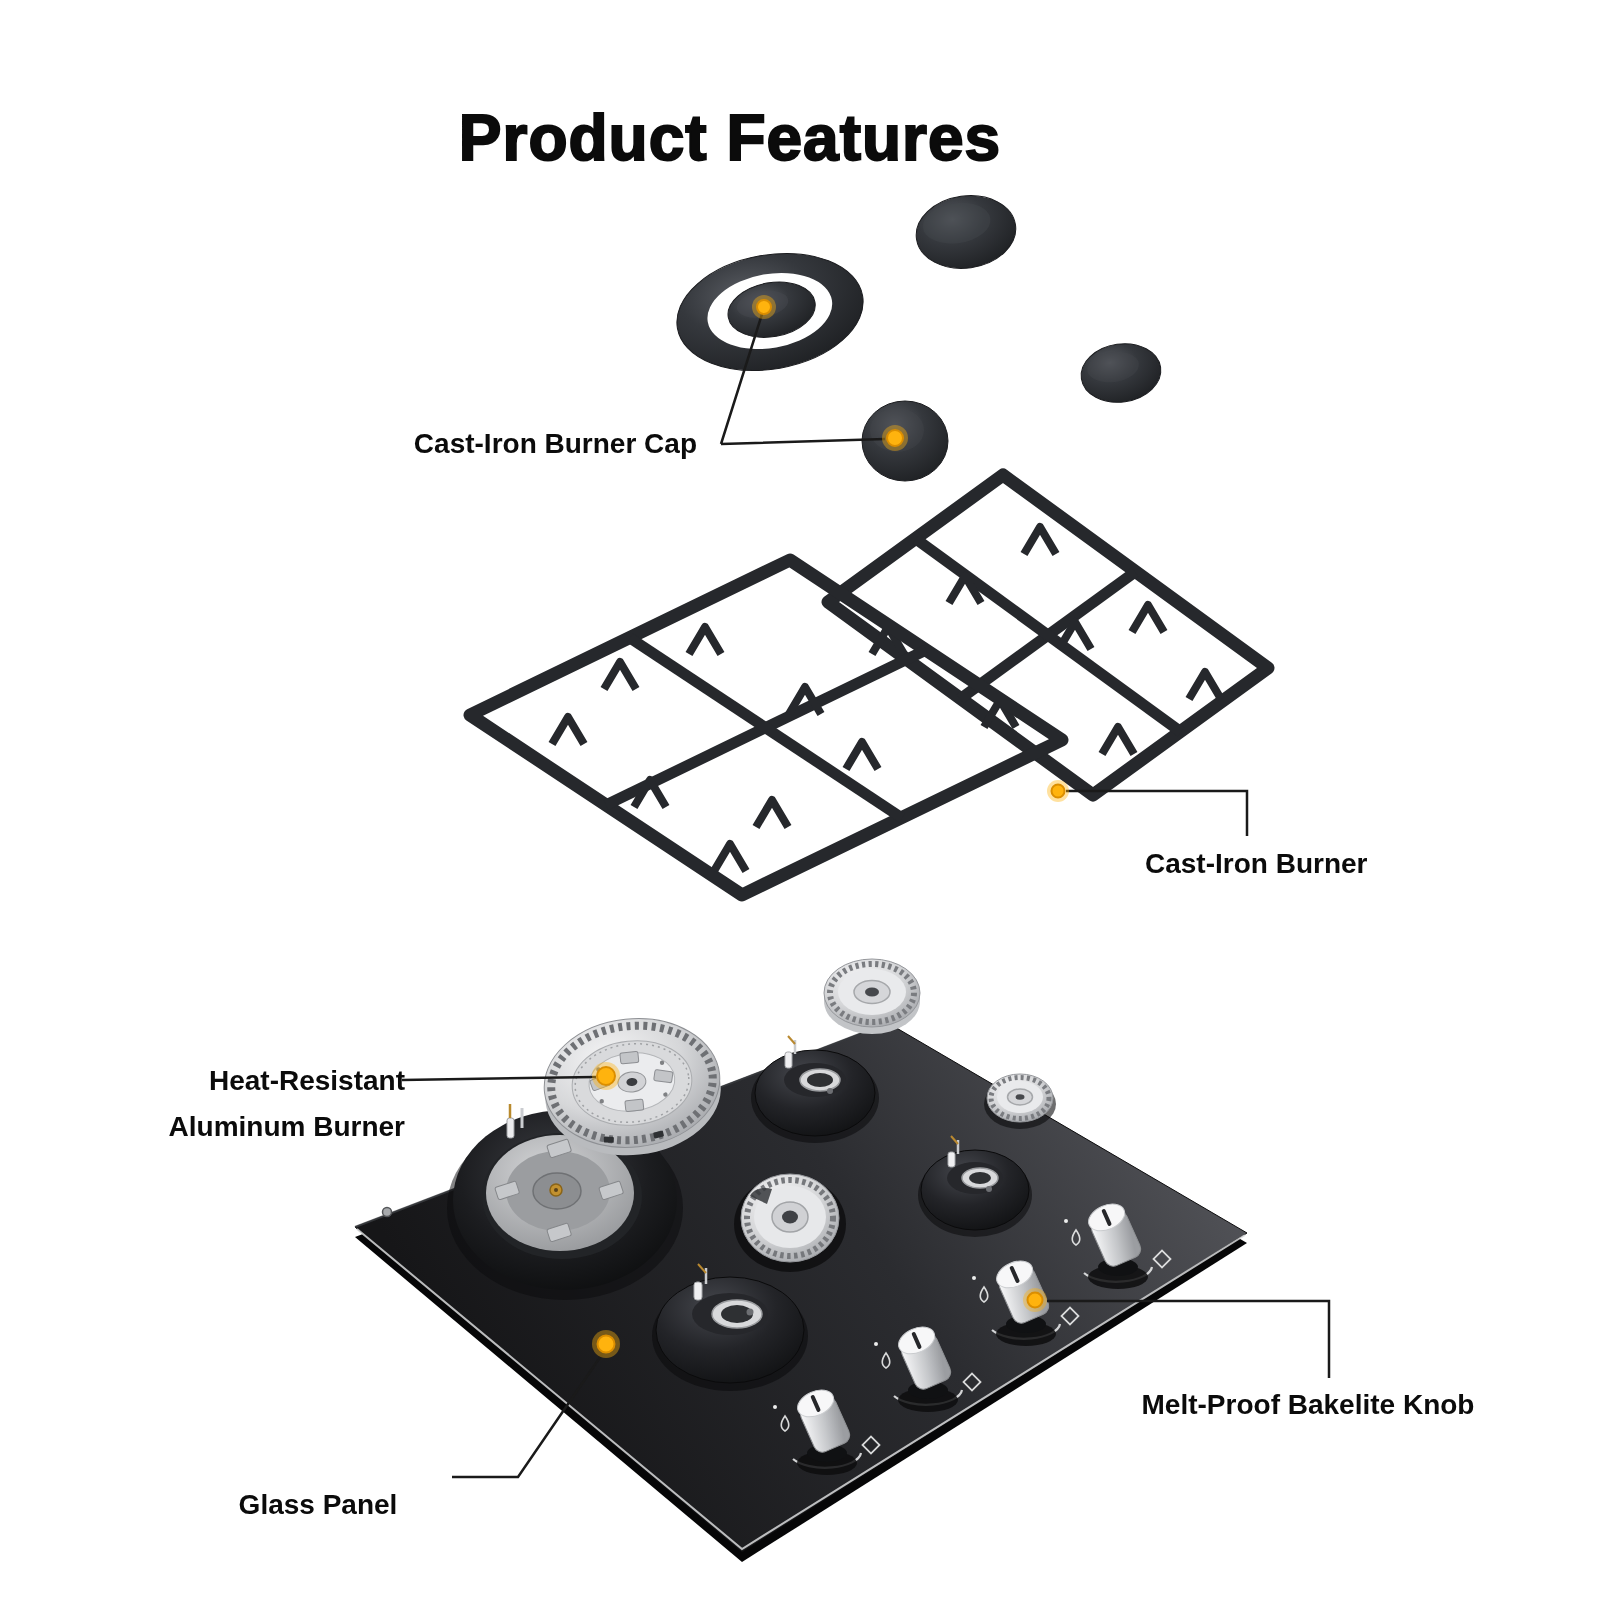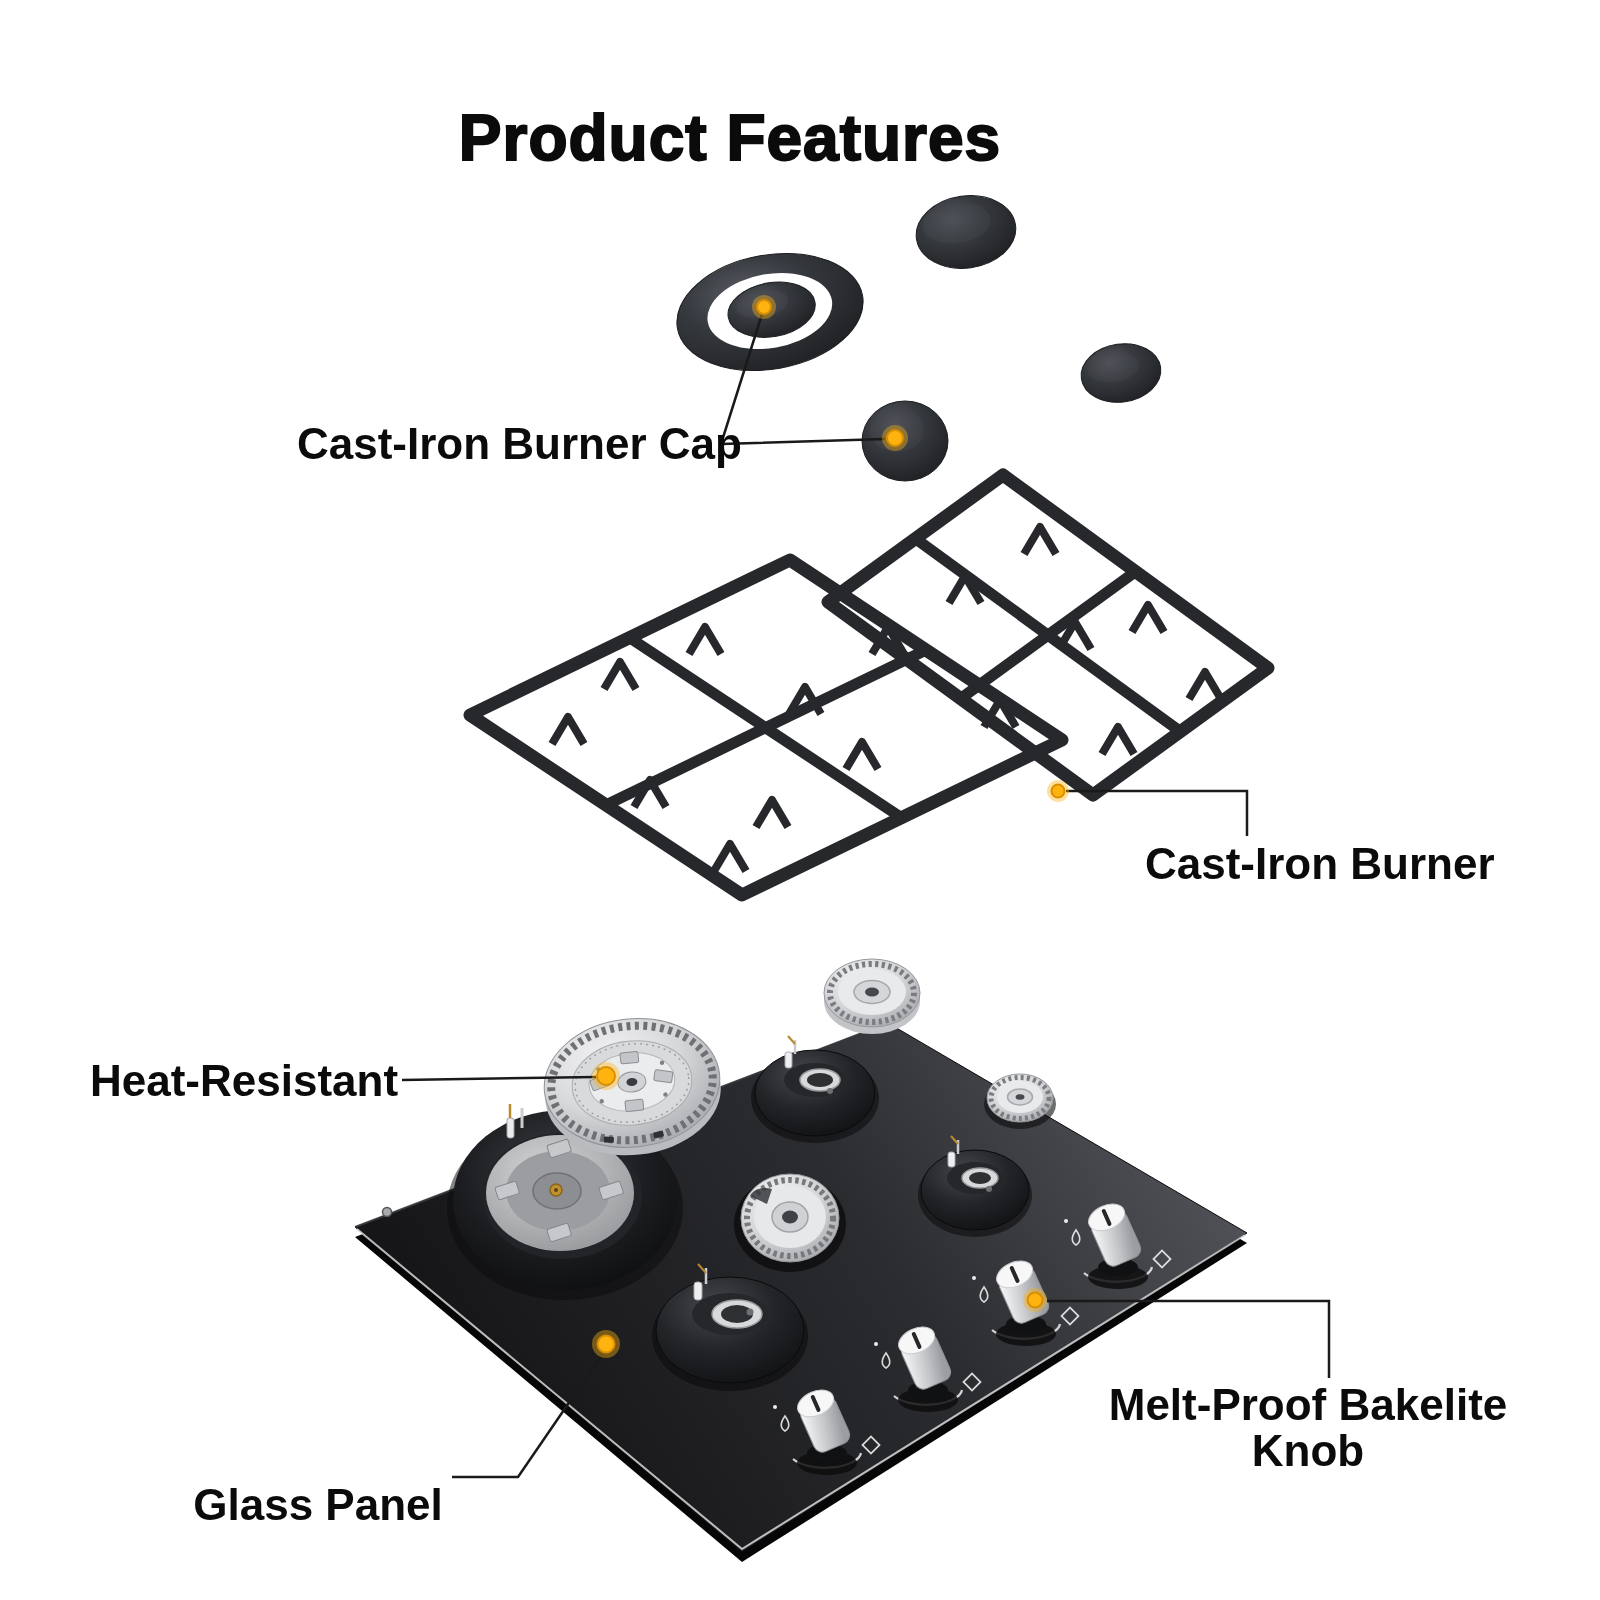--- a/index.html
+++ b/index.html
@@ -8,21 +8,21 @@
     font-family:"Liberation Sans","DejaVu Sans",sans-serif;color:#0b0b0b;
     overflow:hidden;
   }
   .stage{position:absolute;left:0;top:0;width:1460px;height:1600px;}
   .page-title{
     position:absolute;left:0;right:0;top:58px;text-align:center;
     font-size:64px;font-weight:900;letter-spacing:1px;color:#0b0b0b;
     -webkit-text-stroke:2px #0b0b0b;
   }
   .callout{
-    position:absolute;font-size:44px;font-weight:700;line-height:46px;
+    position:absolute;font-size:28px;font-weight:700;line-height:46px;
     color:#0b0b0b;white-space:nowrap;
   }
   .callout.center{text-align:center;white-space:normal;}
   .callout.right{text-align:right;}
   svg{position:absolute;left:0;top:0;}
 </style>
 </head>
 <body>
 
 <div class="stage">
@@ -327,22 +327,23 @@
         </g>
   </g>
 </svg>
 
 <h1 class="page-title">Product Features</h1>
 
 <div class="callout right" style="left:297px;top:421px;width:400px;">Cast-Iron Burner Cap</div>
 
 <div class="callout" style="left:1145px;top:841px;">Cast-Iron Burner</div>
 
-<div class="callout center" style="left:83px;top:1058px;width:322px;">
+<div class="callout center" style="left:83px;top:1058px;width:322px;text-align:right;">
   <span>Heat-Resistant</span><br>
+  <span>Aluminum Burner</span>
 </div>
 
 <div class="callout center" style="left:158px;top:1436px;width:320px;">
   <br>
   <span>Glass Panel</span>
 </div>
 
 <div class="callout center" style="left:1085px;top:1382px;width:446px;">Melt-Proof Bakelite Knob</div>
 
 </div>

